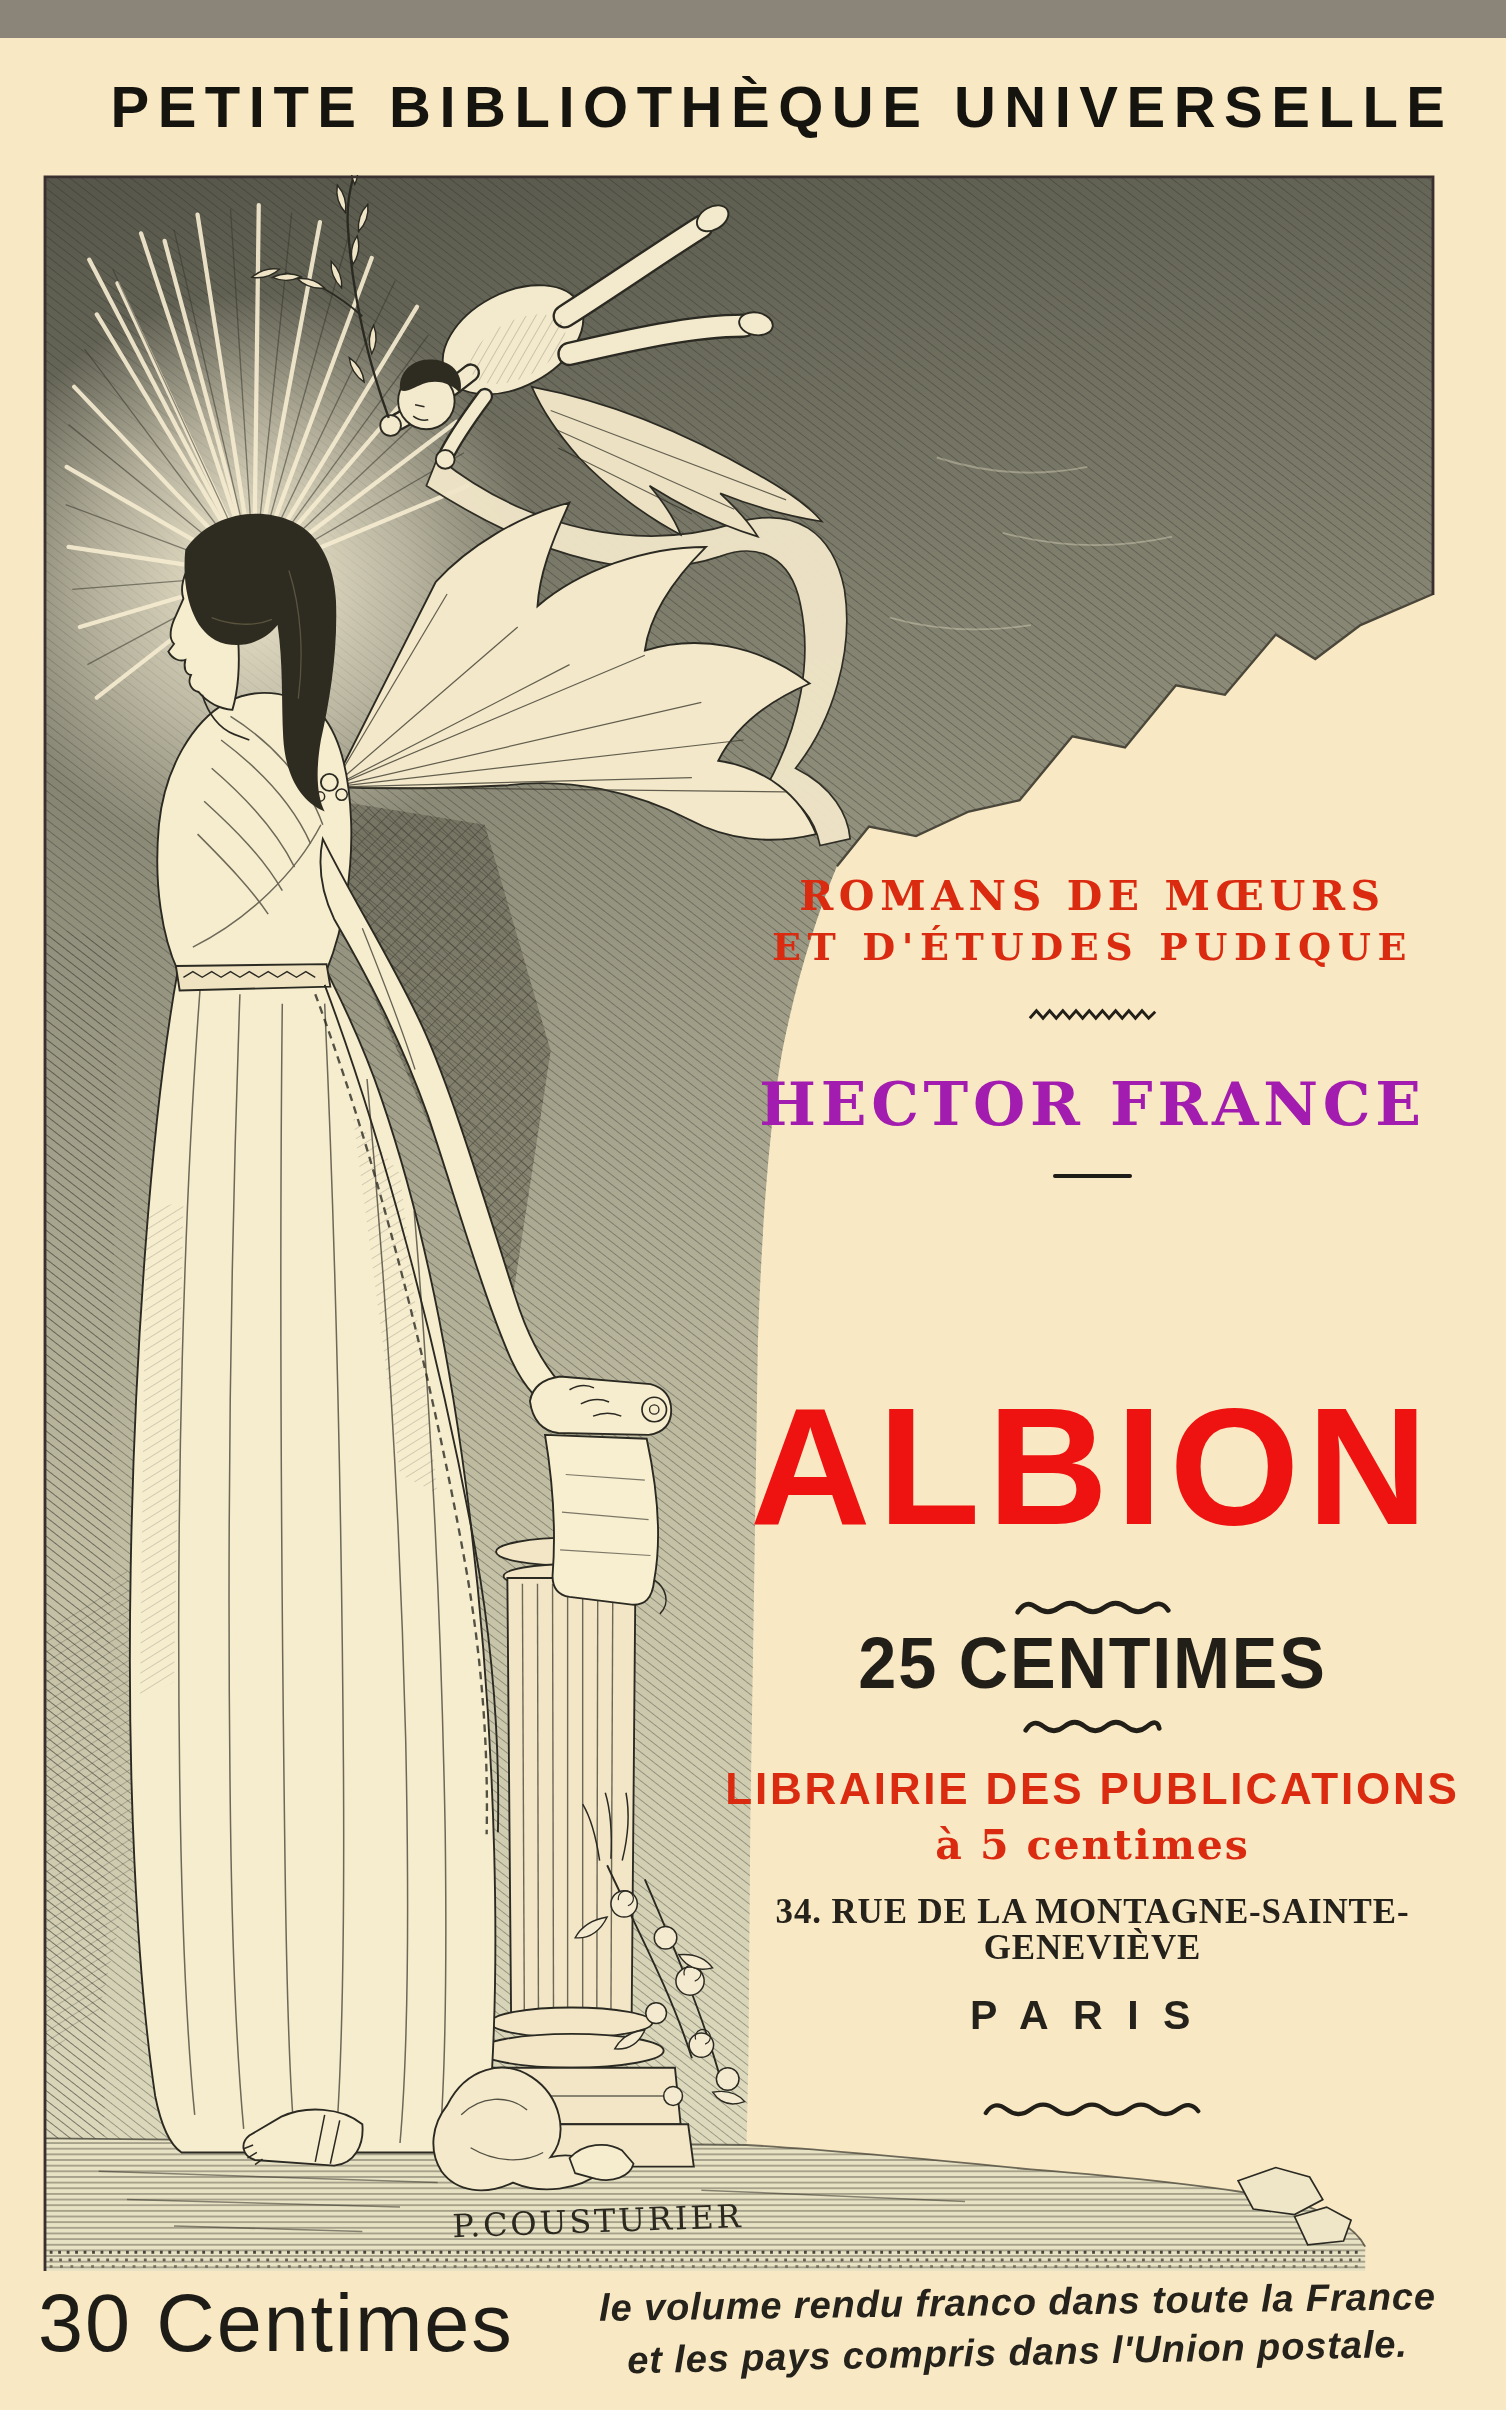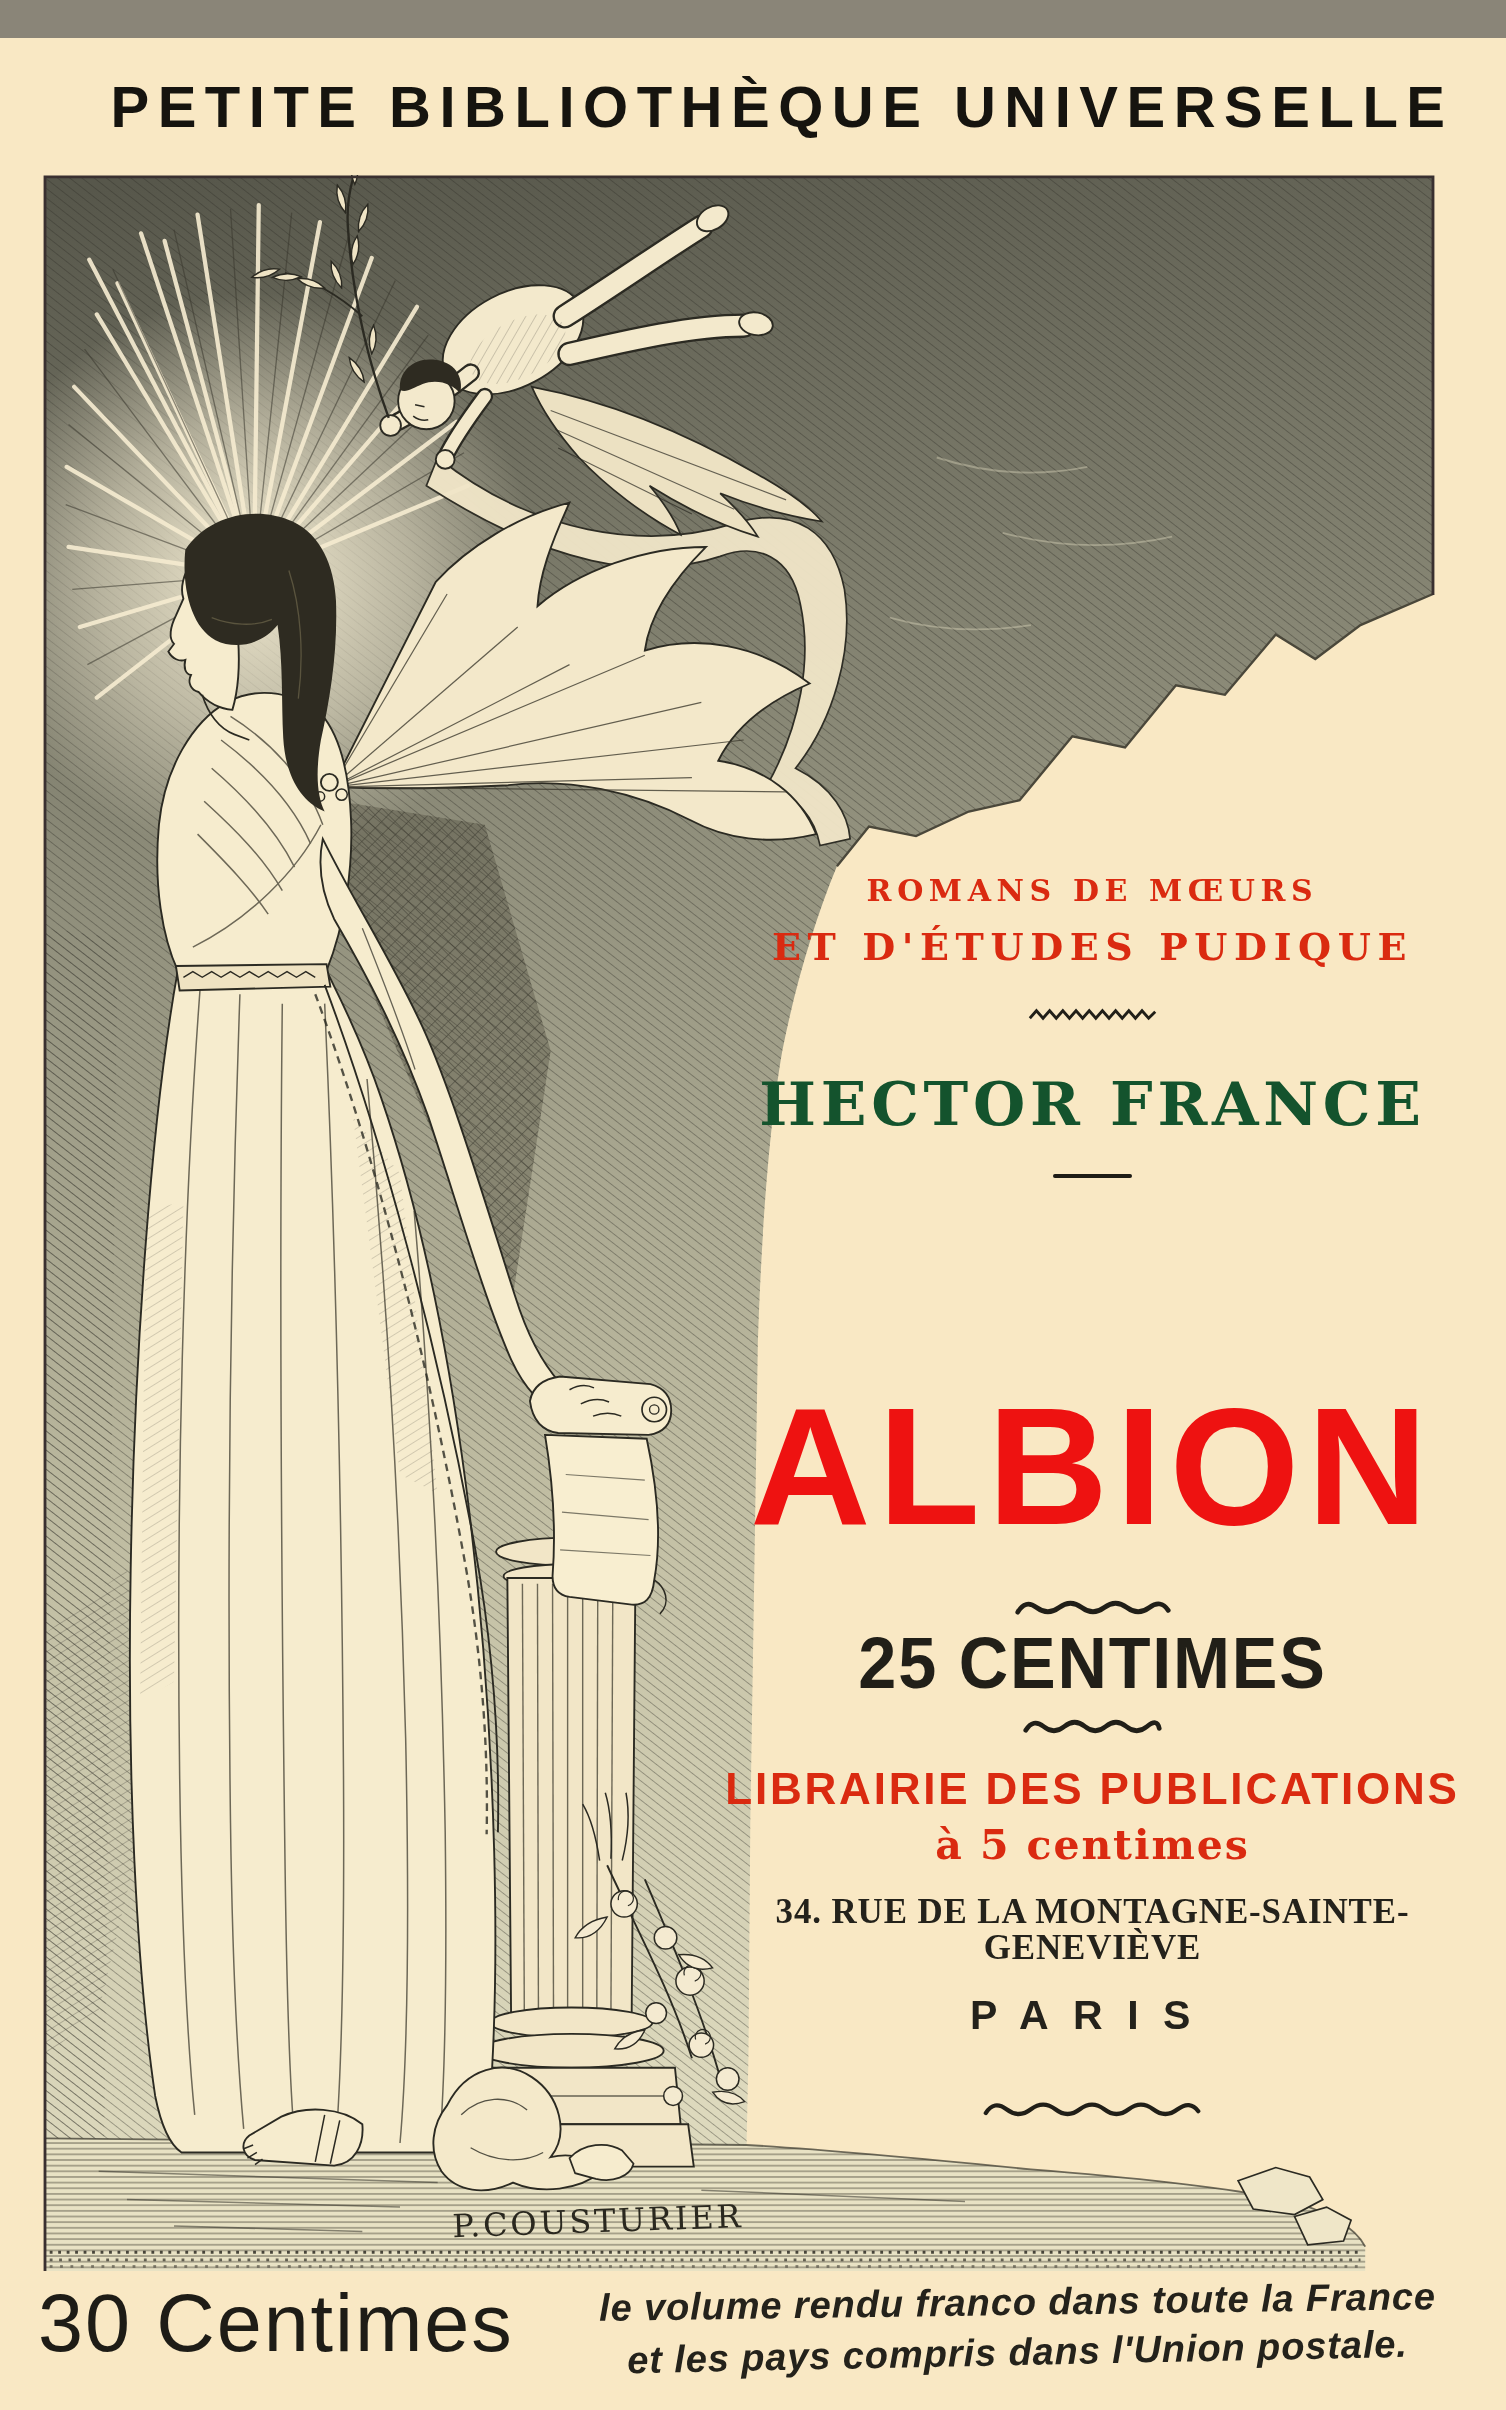--- a/index.html
+++ b/index.html
@@ -3,23 +3,23 @@
 <meta charset="utf-8">
 <style>
   html,body{margin:0;padding:0;background:#8a8578;}
   #cover{position:relative;width:1507px;height:2411px;background:#F9E8C4;overflow:hidden;
          font-family:"Liberation Sans",sans-serif;color:#211F18;margin-top:38px;}
   .abs{position:absolute;}
   .col{position:absolute;left:716px;width:753px;text-align:center;line-height:1;}
   #masthead{left:85px;top:40px;width:1394px;text-align:center;
             font-weight:700;font-size:58px;letter-spacing:8.5px;color:#16140F;line-height:1;}
   .red-slab{font-family:"DejaVu Serif",serif;font-weight:700;color:#DA2A10;}
-  #series1{top:838px;font-size:30px;letter-spacing:5.6px;}
+  #series1{top:838px;font-size:41px;letter-spacing:5.6px;}
   #series2{top:890px;font-size:38px;letter-spacing:6.6px;}
-  #author{top:1036px;font-family:"DejaVu Serif",serif;font-weight:700;font-size:60px;letter-spacing:4.7px;color:#14532d;}
+  #author{top:1036px;font-family:"DejaVu Serif",serif;font-weight:700;font-size:60px;letter-spacing:4.7px;color:#a21caf;}
   #author-rule{left:1053px;top:1136px;width:79px;height:3.8px;background:#1E1C16;border-radius:1.9px;}
   #subtitle{top:1241px;font-family:"Liberation Serif",serif;font-size:81px;letter-spacing:10.4px;color:#1E1C16;}
   #main-title{top:1345px;font-size:167px;letter-spacing:7.5px;font-weight:700;color:#EE1211;}
   #price25{top:1589px;font-weight:700;font-size:72px;letter-spacing:1.9px;transform:scaleX(.95);}
   #pub1{top:1729px;font-weight:700;font-size:44px;letter-spacing:2.8px;color:#DA2A10;}
   #pub2{top:1787px;font-family:"DejaVu Serif",serif;font-weight:700;font-size:41px;letter-spacing:1.9px;color:#DA2A10;}
   #address{top:1855px;font-family:"Liberation Serif",serif;font-weight:700;font-size:36px;letter-spacing:0.9px;transform:scaleX(.97);color:#24221B;}
   #city{top:1957px;font-weight:700;font-size:41px;letter-spacing:24.5px;color:#24221B;}
   .squig{position:absolute;left:716px;width:753px;text-align:center;}
   #footer-price{left:38px;top:2245px;font-family:Liberation Sans, sans-serif;font-size:81px;letter-spacing:1.9px;color:#1E1C16;line-height:1;}

